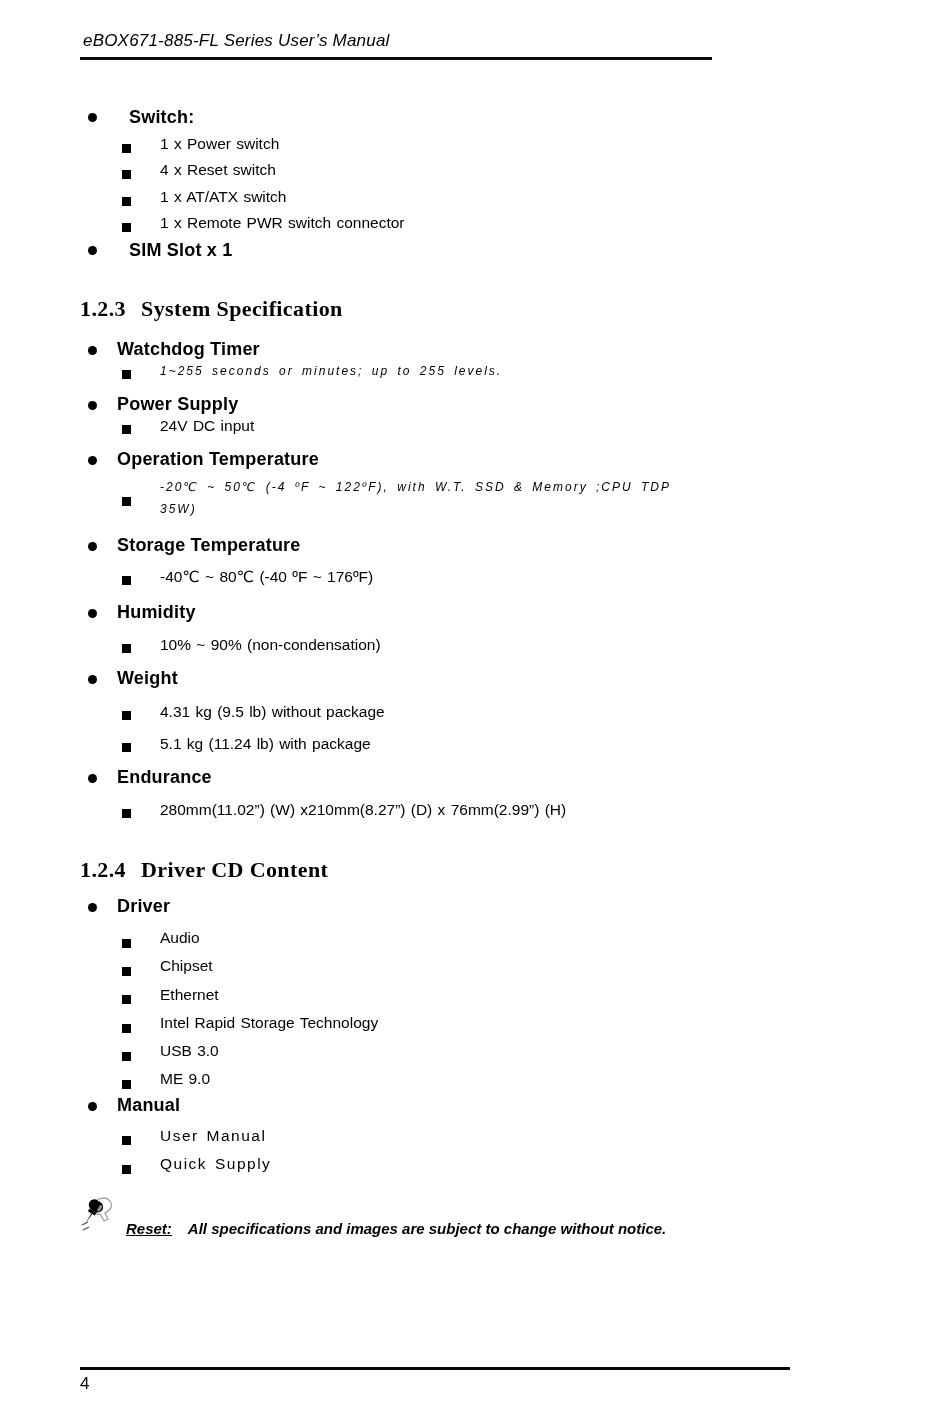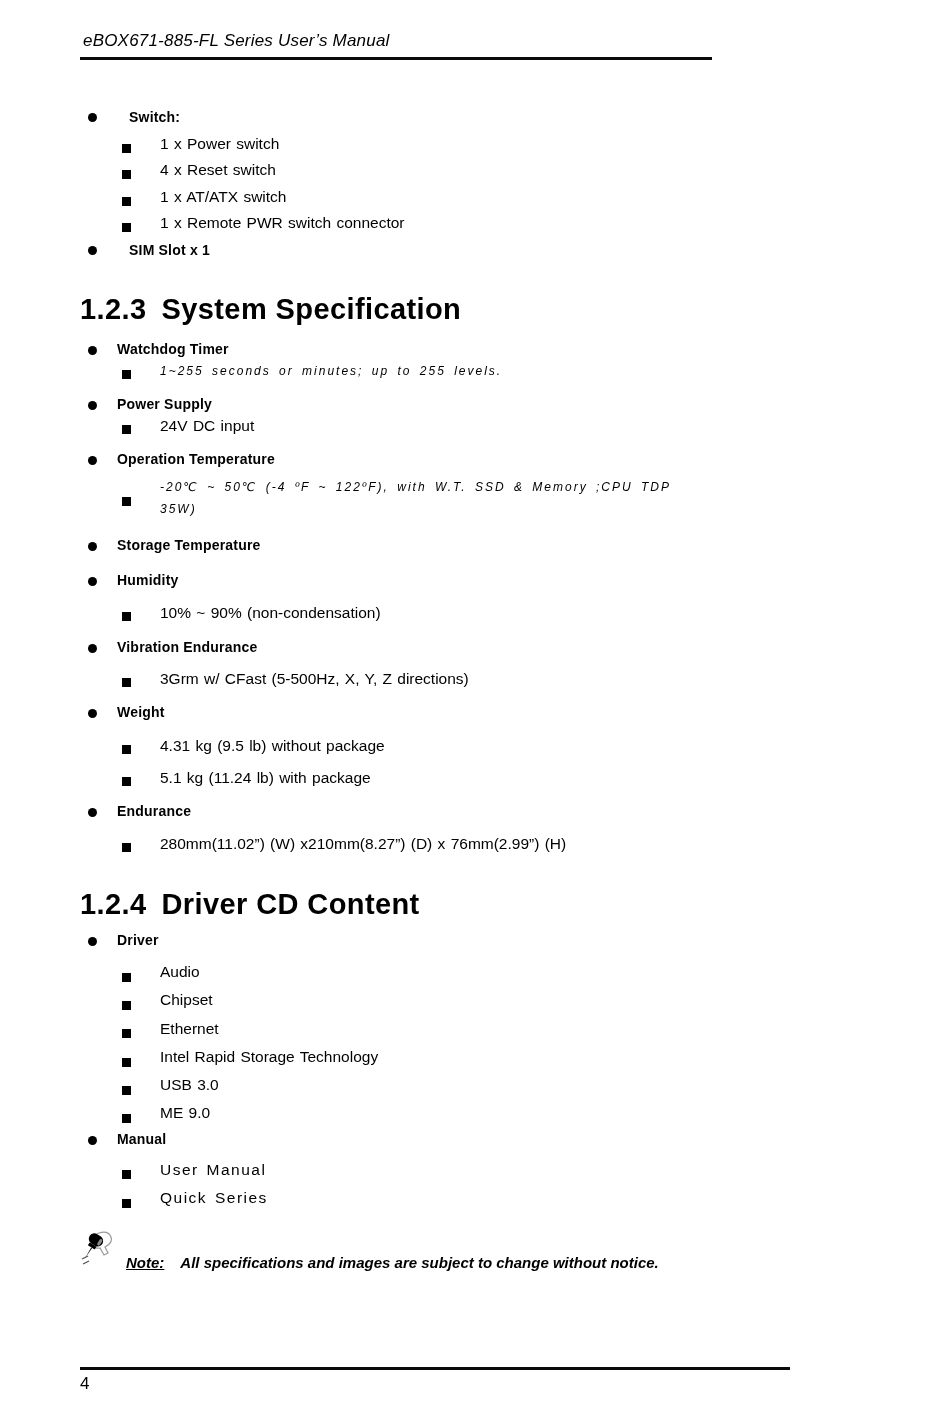--- a/index.html
+++ b/index.html
@@ -23,33 +23,33 @@
     font-size:17px;
     line-height:22px;
     letter-spacing:0.2px;
   }
   
   .main { margin:0 78px 0 80px; }
   .row1 { display:flex; align-items:flex-start; }
   .row2 { display:flex; align-items:center; }
   .dot  { flex:none; width:9px; height:9px; border-radius:50%; background:#000; margin:8px 0 0 8px; }
   .sq   { flex:none; width:9px; height:9px; background:#000; margin:7px 0 0 42px; }
-  .lbl  { font-weight:bold; font-size:14px; margin-left:20px; letter-spacing:0.2px; }
+  .lbl  { font-weight:bold; font-size:18px; margin-left:20px; letter-spacing:0.2px; }
   .lbl-top { margin-left:32px; }
   .txt  { font-size:15.5px; margin-left:29px; word-spacing:1px; }
   .top-list .row1, .top-list .row2 { line-height:26.5px; }
   .top-list .dot { margin-top:9px; }
   .top-list .sq  { margin-top:9px; }
   .group .row1, .group .row2 { line-height:22px; }
   .lh28 .row2 { line-height:28.3px; }
   .lh28 .sq { margin-top:10px; }
   .sp1 { letter-spacing:2px; word-spacing:3px; font-size:12px;font-style:italic; }
   .sp2 { letter-spacing:1.5px; word-spacing:2px; }
   .h2 {
-    font-size:29px; font-weight:bold; line-height:26px; letter-spacing:0.4px;
+    font-size:22px; font-weight:bold; line-height:26px; letter-spacing:0.4px;font-family:Liberation Serif, serif;
   }
   .h2 .h-num { margin-right:15px; }
   
   .note { display:flex; margin-top:18px; }
   .note-icon { flex:none; width:38px; height:42px; }
   .note-text { margin:24px 0 0 8px; font-size:15px; font-weight:bold; font-style:italic; }
   .note-label { text-decoration:underline; margin-right:16px; }
   
   .ftr {
     position:absolute; left:80px; top:1367px; width:792px;
@@ -133,43 +133,37 @@
         <span class="sq"></span>
         <span class="txt sp1">-20℃ ~ 50℃ (-4 ºF ~ 122ºF), with W.T. SSD &amp; Memory ;CPU TDP 35W)</span>
       </div>
     </div>
 
     <div class="group" style="margin-top:14px">
       <div class="row1">
         <span class="dot"></span>
         <span class="lbl">Storage Temperature</span>
       </div>
+      <div class="row2" style="margin-top:10px">
+        <span class="sq"></span>
+        <span class="txt">-40℃ ~ 80℃ (-40 ºF ~ 176ºF)</span>
+      </div>
     </div>
 
     <div class="group" style="margin-top:13px">
       <div class="row1">
         <span class="dot"></span>
         <span class="lbl">Humidity</span>
       </div>
       <div class="row2" style="margin-top:11px">
         <span class="sq"></span>
         <span class="txt">10% ~ 90% (non-condensation)</span>
       </div>
     </div>
 
-    <div class="group" style="margin-top:12px">
-      <div class="row1">
-        <span class="dot"></span>
-        <span class="lbl">Vibration Endurance</span>
-      </div>
-      <div class="row2" style="margin-top:10px">
-        <span class="sq"></span>
-        <span class="txt">3Grm w/ CFast (5-500Hz, X, Y, Z directions)</span>
-      </div>
-    </div>
 
     <div class="group" style="margin-top:11px">
       <div class="row1">
         <span class="dot"></span>
         <span class="lbl">Weight</span>
       </div>
       <div class="row2" style="margin-top:12px">
         <span class="sq"></span>
         <span class="txt">4.31 kg (9.5 lb) without package</span>
       </div>
@@ -229,42 +223,42 @@
       <div class="row1">
         <span class="dot"></span>
         <span class="lbl">Manual</span>
       </div>
       <div class="row2" style="margin-top:6px">
         <span class="sq"></span>
         <span class="txt sp2">User Manual</span>
       </div>
       <div class="row2">
         <span class="sq"></span>
-        <span class="txt sp2">Quick Series</span>
+        <span class="txt sp2">Quick Supply</span>
       </div>
     </div>
 
     <div class="note">
       <span class="note-icon">
         <svg width="38" height="42" viewBox="0 0 38 42" xmlns="http://www.w3.org/2000/svg">
           <g transform="translate(5,-1)" fill="none" stroke="#9a9a9a" stroke-width="1.2">
             <path d="M14 4 q9 -3 12 4 q2 6 -6 10 l3 6 -4 2 -4 -7 q-9 1 -8 -6 q0 -6 7 -9 z"></path>
           </g>
           <g transform="rotate(32 14 14)">
             <rect x="6" y="4" width="15" height="11" rx="5.5" fill="#000"></rect>
             <rect x="16.5" y="6" width="3" height="7" rx="1.5" fill="#fff" opacity="0.55"></rect>
             <rect x="9.5" y="15" width="8" height="3.4" fill="#000"></rect>
             <path d="M13.5 18.4 L13.9 31 L14.6 18.4 Z" fill="#000"></path>
           </g>
           <path d="M2 29 L8 26" stroke="#555" stroke-width="1.3"></path>
           <path d="M3 34 L9 31" stroke="#555" stroke-width="1.3"></path>
         </svg>
       </span>
       <div class="note-text">
-        <span class="note-label">Note:</span><span>All specifications and images are subject to change without notice.</span>
+        <span class="note-label">Reset:</span><span>All specifications and images are subject to change without notice.</span>
       </div>
     </div>
 
   </div>
 
   <div class="ftr">
     <span class="ftr-page">4</span>
     <span class="ftr-chapter">Introduction</span>
   </div>
 

